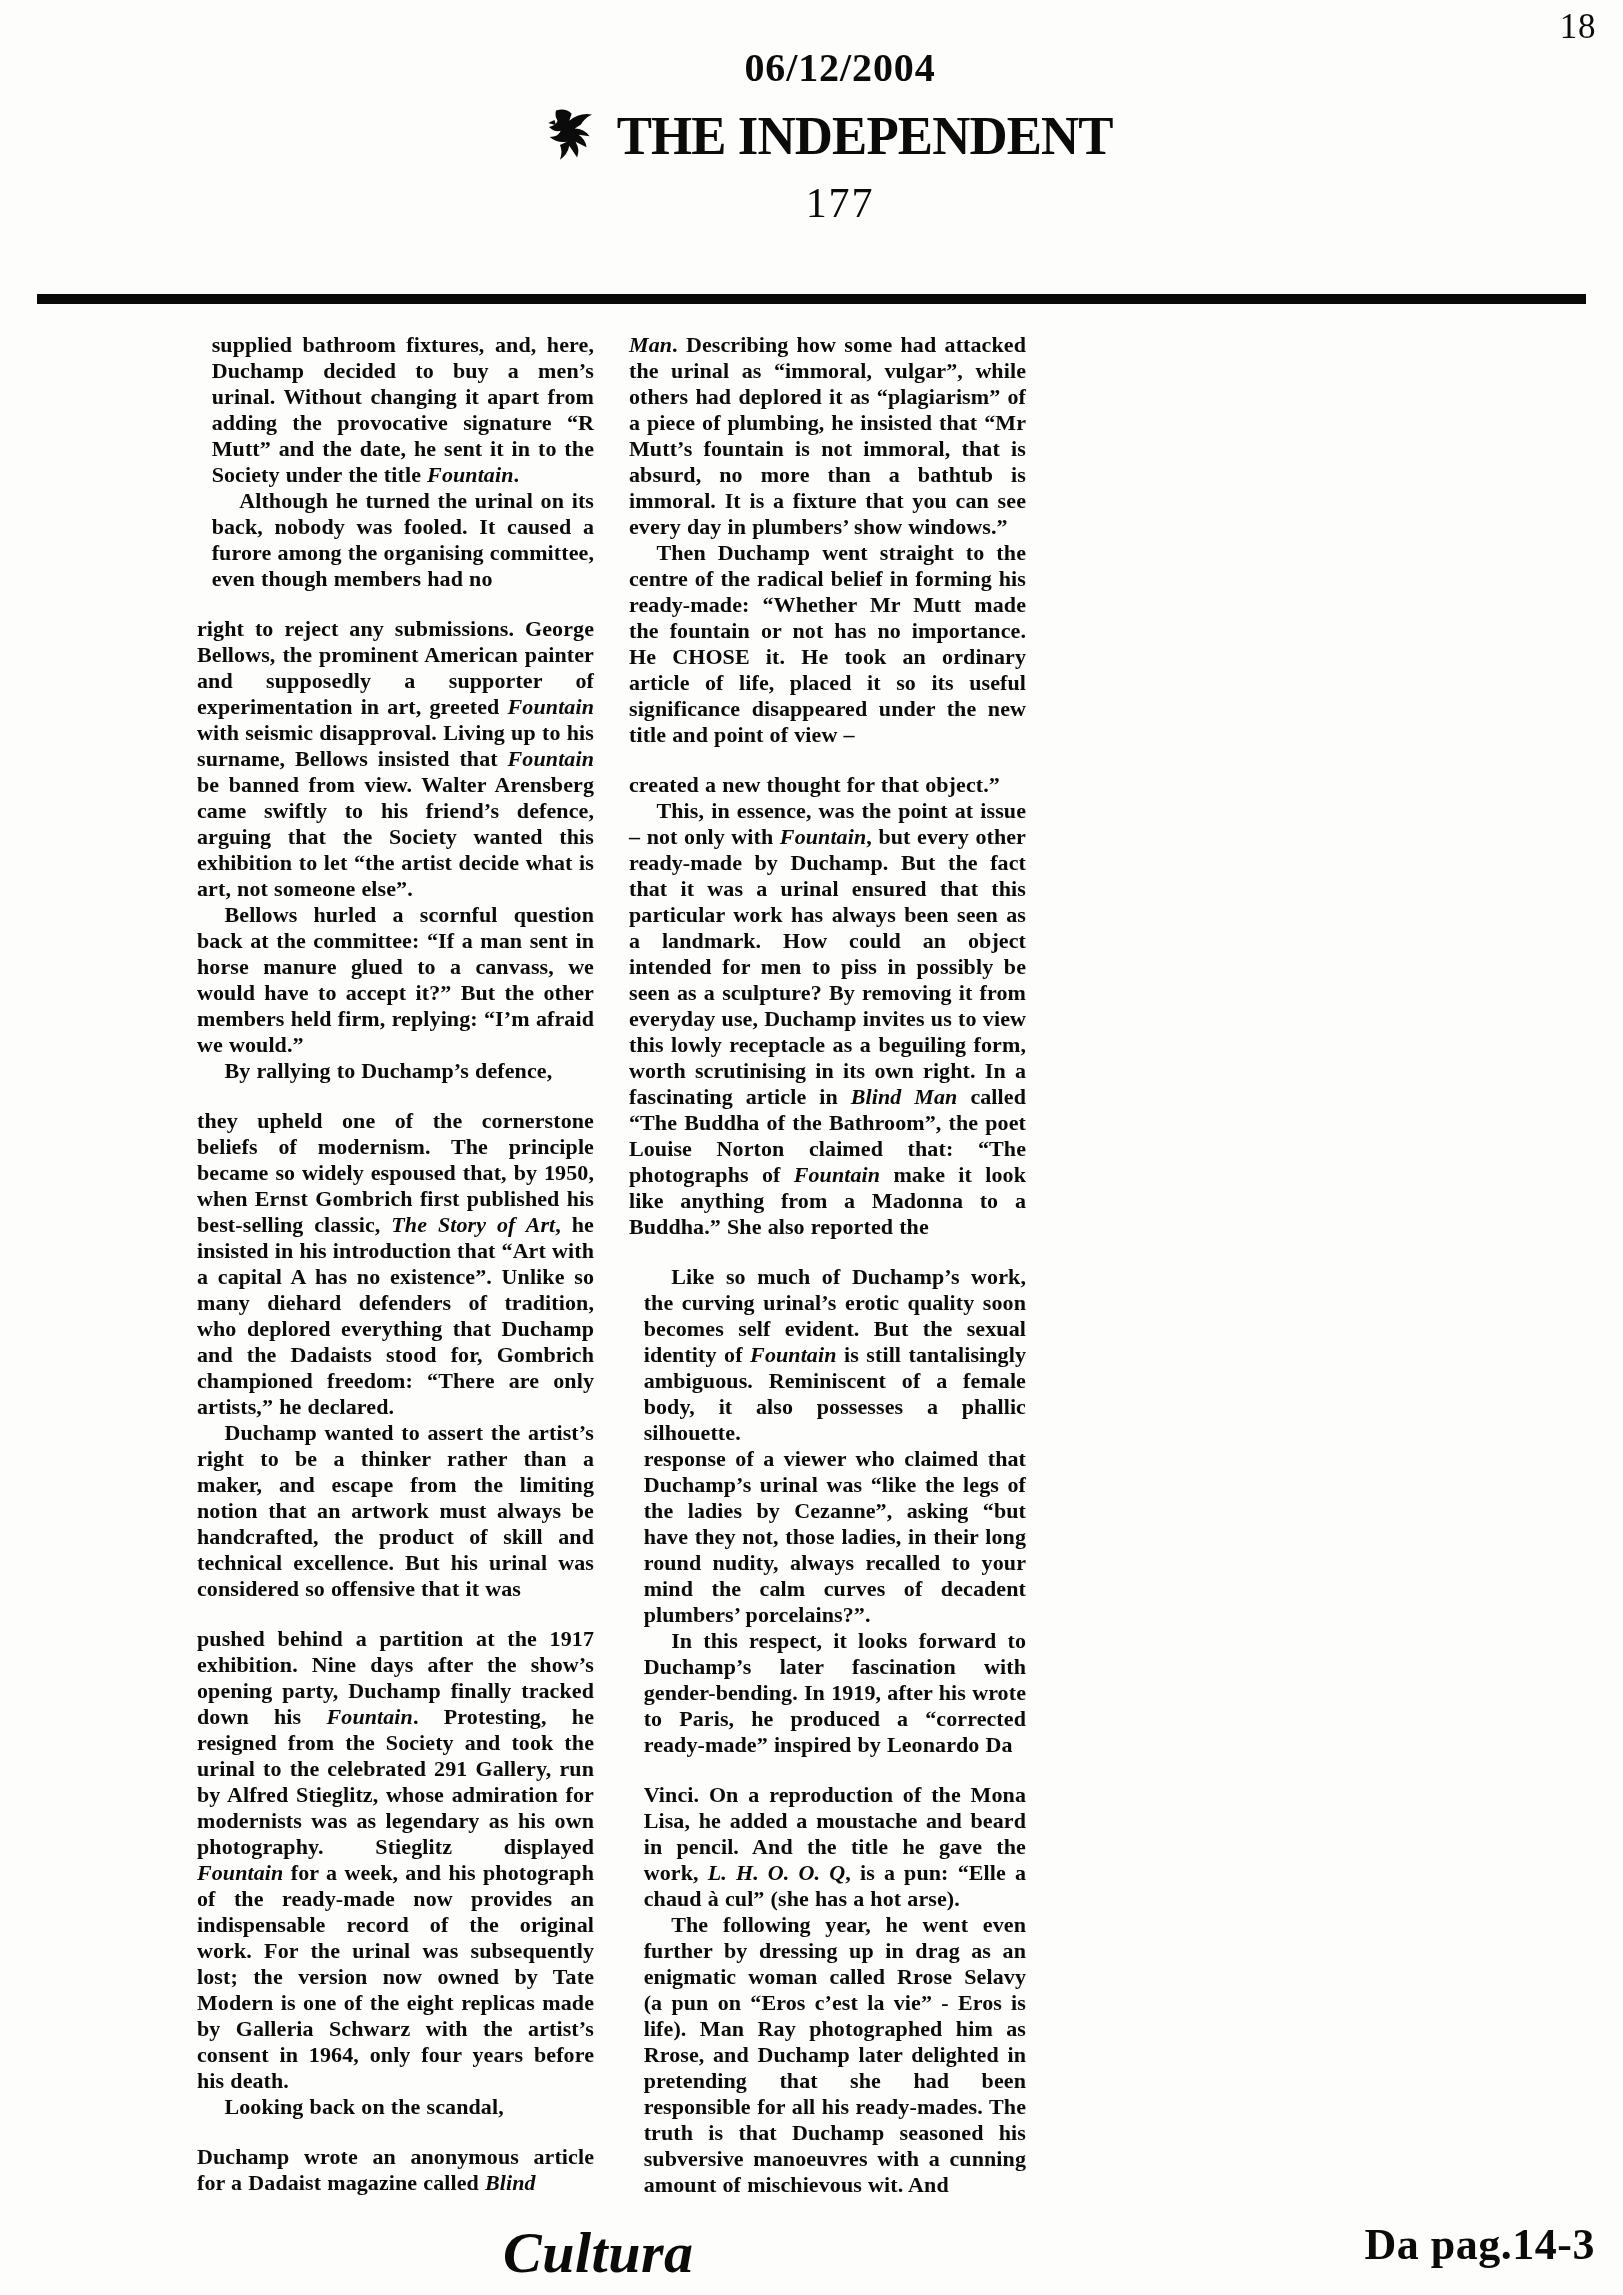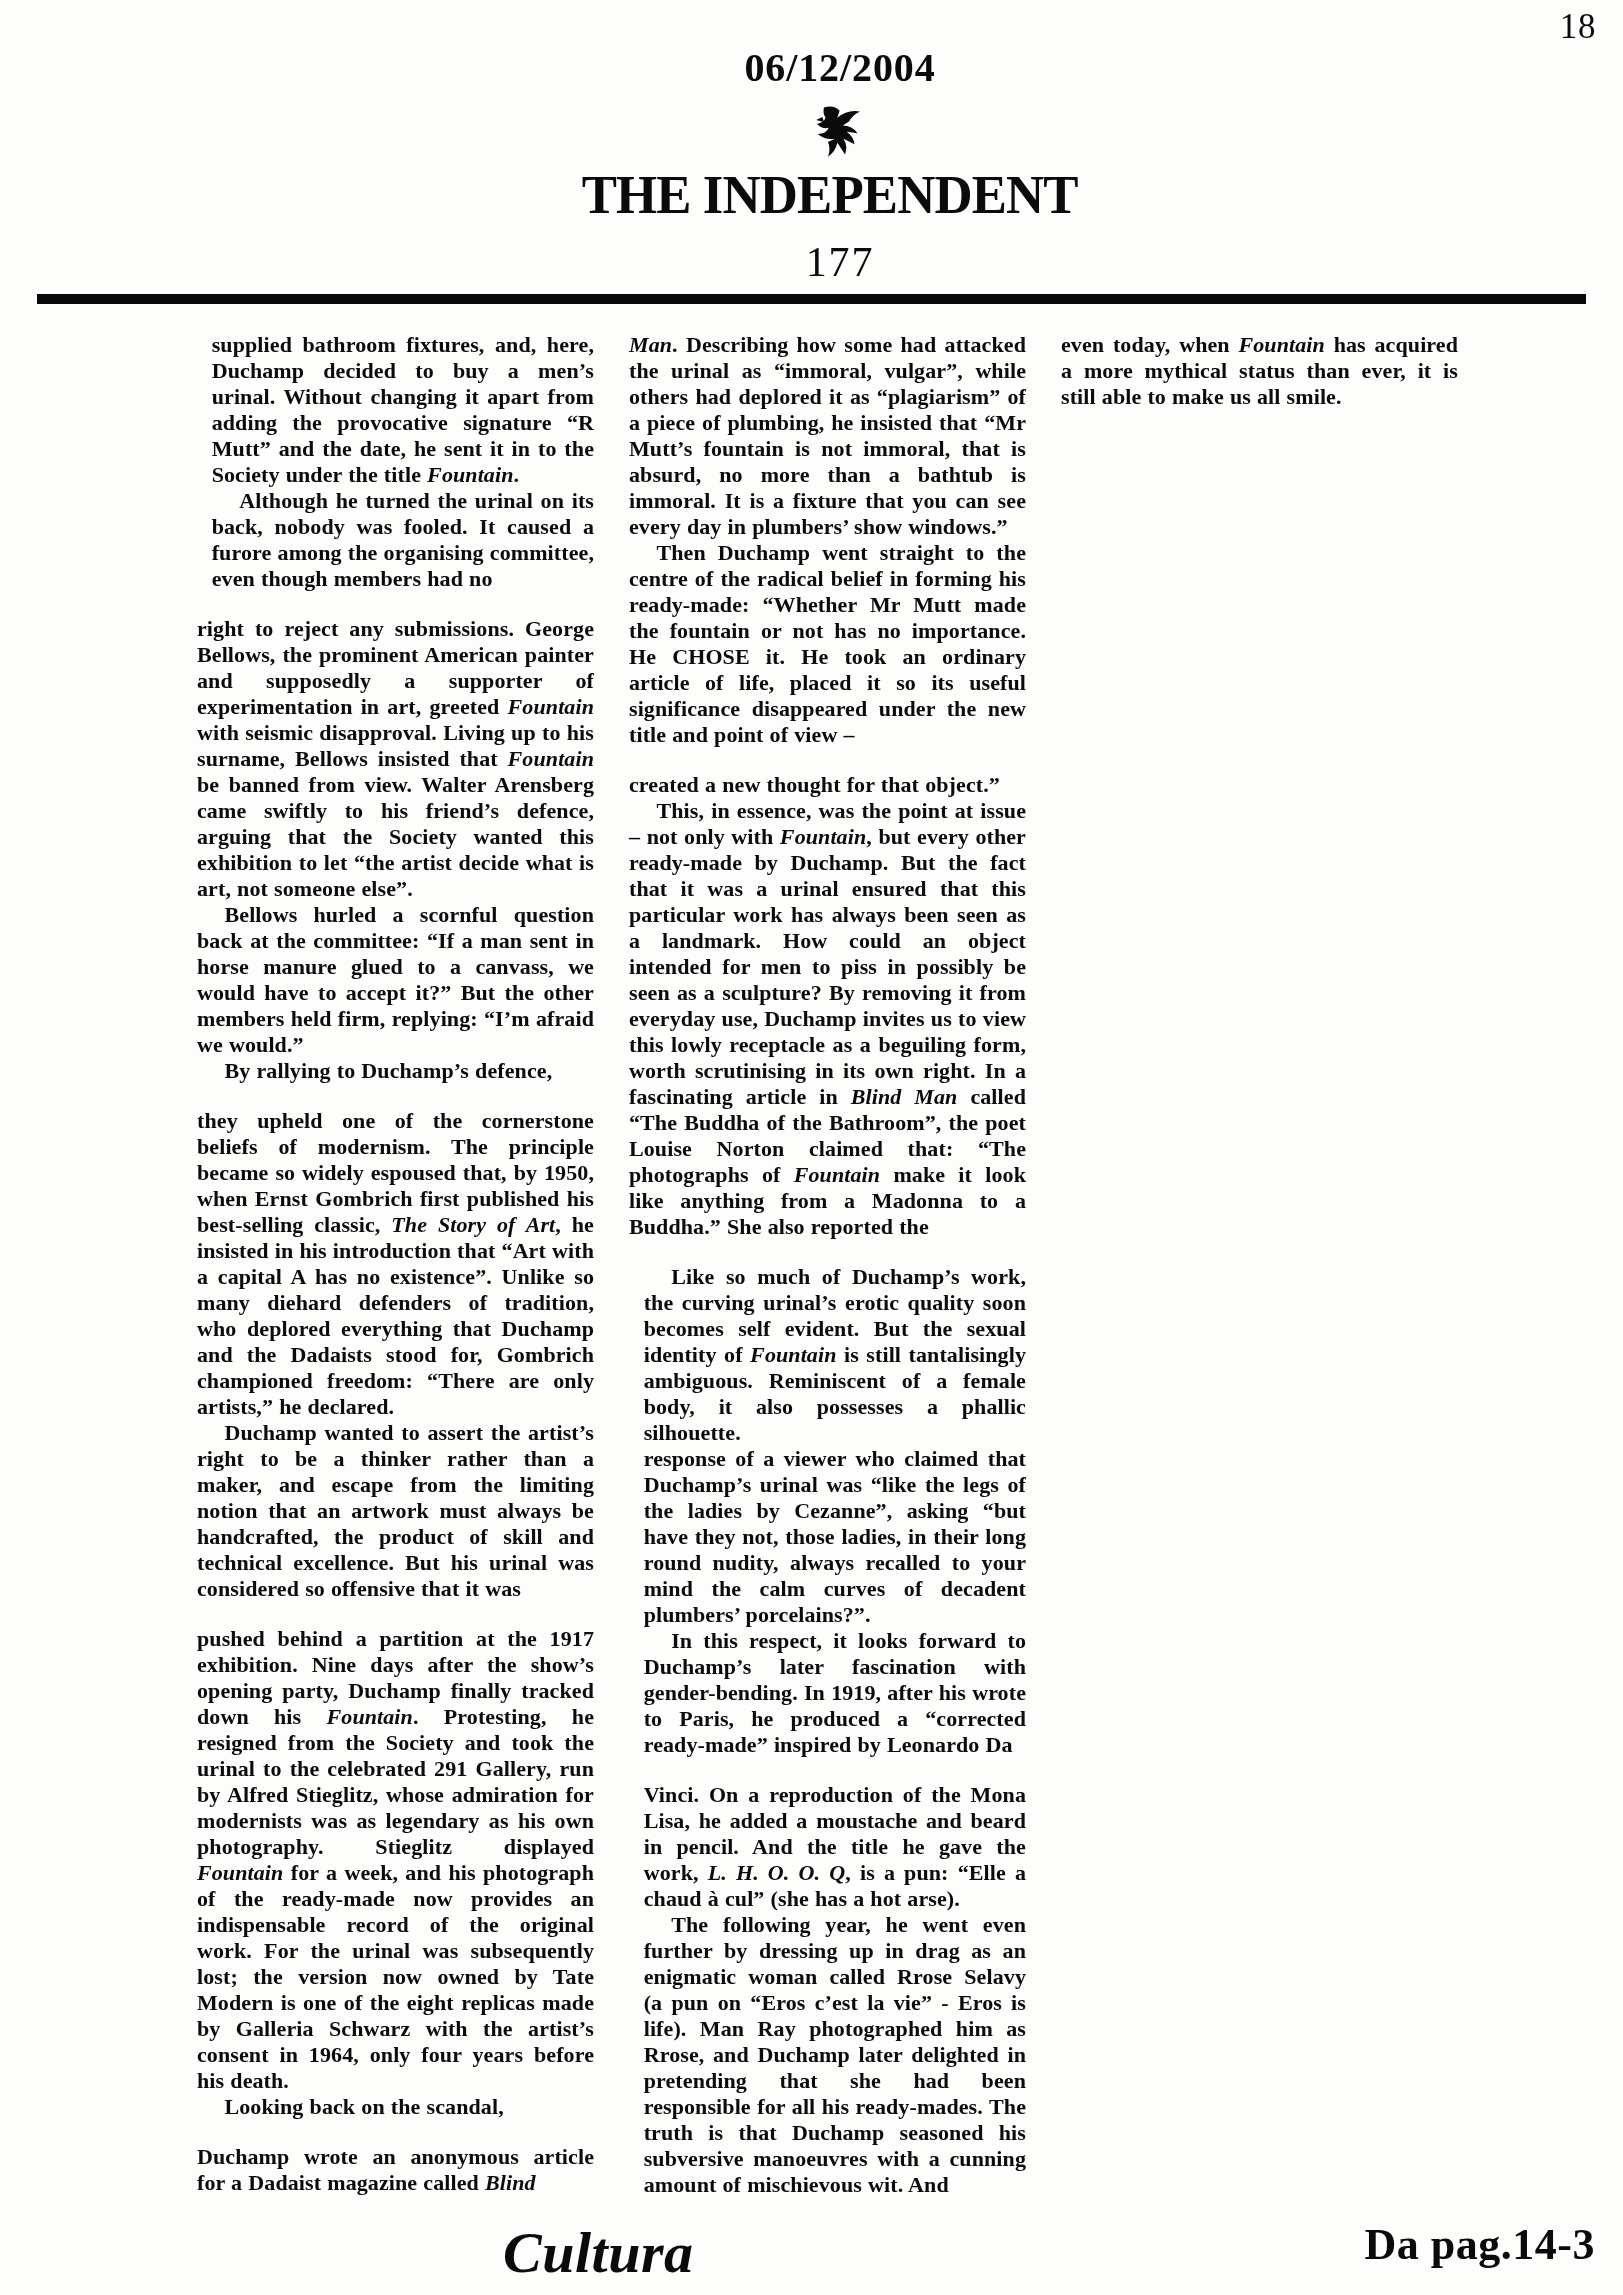--- a/index.html
+++ b/index.html
@@ -25,21 +25,21 @@
     transform:translateX(-50%);
     display:flex;flex-direction:column;align-items:center;
     white-space:nowrap;
     text-align:right;
   }
   .date{
     font-size:40px;font-weight:700;letter-spacing:0.9px;
   }
   .masthead{
     margin-top:13px;
-    display:flex;align-items:center;gap:2px;flex-direction:column;
+    display:flex;align-items:center;gap:20px;
   }
   .masthead .title{
     font-size:55px;font-weight:700;letter-spacing:-0.9px;
     transform:scaleX(.96);transform-origin:left center;
   }
   .eagle{width:50px;height:57px;display:block;}
   .edition{
     margin-top:12px;
     font-size:42px;font-weight:500;letter-spacing:1.8px;
   }
@@ -133,24 +133,19 @@
         <div class="block inset">
           <p class="para ind"><span>Like so much of Duchamp’s work, the curving urinal’s erotic quality soon becomes self evident. But the sexual identity of </span><em>Fountain</em><span> is still tantalisingly ambiguous. Reminiscent of a female body, it also possesses a phallic silhouette.</span></p>
           <p class="para"><span>response of a viewer who claimed that Duchamp’s urinal was “like the legs of the ladies by Cezanne”, asking “but have they not, those ladies, in their long round nudity, always recalled to your mind the calm curves of decadent plumbers’ porcelains?”.</span></p>
           <p class="para ind"><span>In this respect, it looks forward to Duchamp’s later fascination with gender-bending. In 1919, after his wrote to Paris, he produced a “corrected ready-made” inspired by Leonardo Da</span></p>
         </div>
         <div class="block inset">
           <p class="para"><span>Vinci. On a reproduction of the Mona Lisa, he added a moustache and beard in pencil. And the title he gave the work, </span><em>L. H. O. O. Q</em><span>, is a pun: “Elle a chaud à cul” (she has a hot arse).</span></p>
           <p class="para ind"><span>The following year, he went even further by dressing up in drag as an enigmatic woman called Rrose Selavy (a pun on “Eros c’est la vie” - Eros is life). Man Ray photographed him as Rrose, and Duchamp later delighted in pretending that she had been responsible for all his ready-mades. The truth is that Duchamp seasoned his subversive manoeuvres with a cunning amount of mischievous wit. And</span></p>
         </div>
       </div>
-    <div class="col">
-        <div class="block">
-          <p class="para"><span>even today, when </span><em>Fountain</em><span> has acquired a more mythical status than ever, it is still able to make us all smile.</span></p>
-        </div>
-      </div>
   </div>
 
   <div class="footer-section">Cultura</div>
   <div class="footer-source">Da pag.14-3</div>
 
 </div>
 
 
 </body></html>

